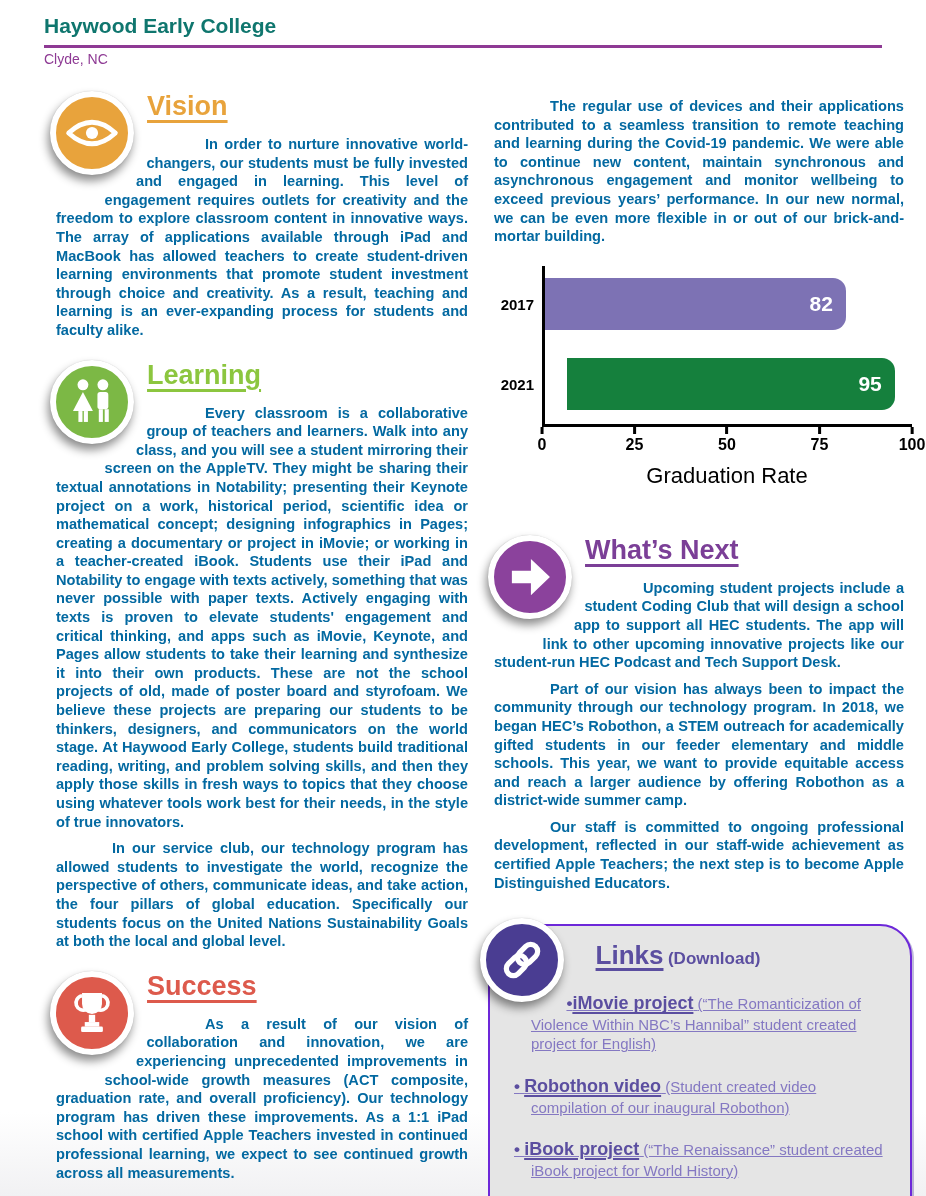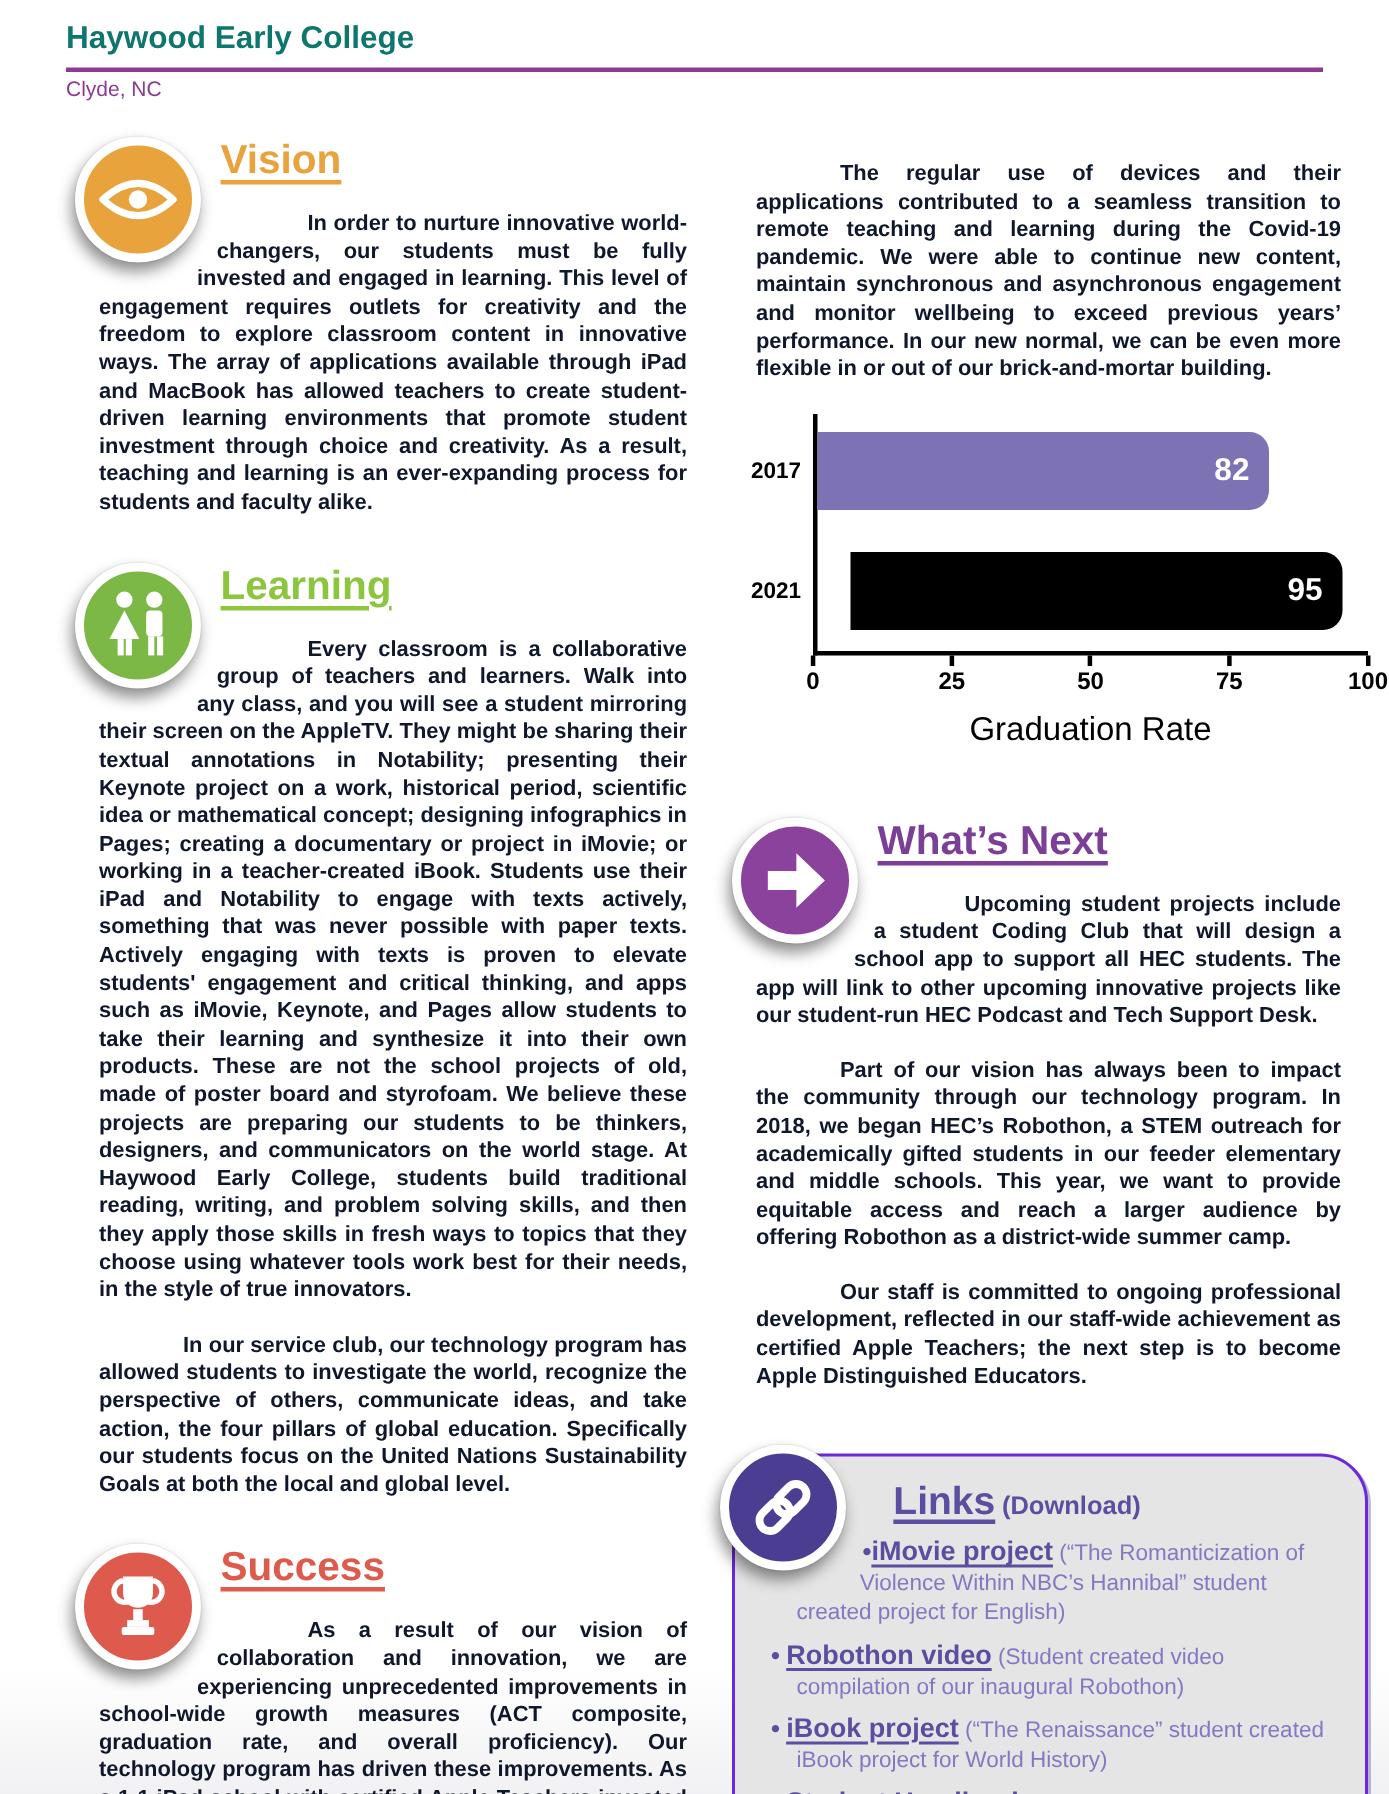--- a/index.html
+++ b/index.html
@@ -33,21 +33,21 @@
     display: flex; align-items: center; justify-content: center;
     margin: 2px 0 0 2px;
   }
   .badge svg { display: block; }
   h2.sec-head {
     font-size: 27px; font-weight: bold; margin: 2px 0 13px 12px;
     text-decoration: underline; text-decoration-thickness: 3px; text-underline-offset: 5px;
   }
   p.body {
     font-size: 14.6px; font-weight: bold; line-height: 1.275;
-    text-align: justify; text-indent: 56px; margin: 18px; color: #0f172a;
+    text-align: justify; text-indent: 56px; margin: 8px; color: #0369a1;
   }
   p.body + p.body { margin-top: 0; }
 
   
   .covid { margin-top: 14px; }
 
   
   .chart { margin-top: 20px; }
   .plot {
     margin-left: 56px; position: relative;
@@ -83,21 +83,21 @@
   .links-badge { position: absolute; top: -10px; left: -12px; }
   .links-float { float: left; width: 88px; height: 78px; shape-outside: circle(60% at 36% 30%); }
   .links-head { color: #5B4EA0; margin: 4px 0 4px 0; }
   .links-head .head-word {
     font-size: 26px; font-weight: bold;
     text-decoration: underline; text-decoration-thickness: 3px; text-underline-offset: 4px;
   }
   .links-head .dl { font-size: 17px; font-weight: bold; }
   .link-item {
     color: #8478C2; font-size: 15px; line-height: 1.28; font-weight: 400;
-    padding-left: 17px; text-indent: -17px; margin-top: 7px;
+    padding-left: 17px; text-indent: -17px; margin-top: 21px; text-decoration: underline;
   }
   .bullet { color: #5B4EA0; font-size: 17px; font-weight: bold; }
   .link-name {
     color: #5B4EA0; font-size: 18px; font-weight: bold;
     text-decoration: underline; text-decoration-thickness: 2px; text-underline-offset: 3px;
     cursor: pointer;
   }
 </style>
 </head>
 <body>
@@ -179,21 +179,21 @@
       <div class="chart">
         <div class="plot">
           <div class="bar-row">
             <span class="cat-label">2017</span>
             <div class="bar" style="width: 82%; background-color: rgb(125, 114, 180);">
               <span>82</span>
             </div>
           </div>
           <div class="bar-row">
             <span class="cat-label">2021</span>
-            <div class="bar" style="width: 95%; background-color: #000000;">
+            <div class="bar" style="width: 95%; background-color: #15803d;">
               <span>95</span>
             </div>
           </div>
         </div>
         <div class="xaxis">
           <div class="tick" style="left: 0%;"><span class="tick-mark"></span><span class="tick-label">0</span></div>
           <div class="tick" style="left: 25%;"><span class="tick-mark"></span><span class="tick-label">25</span></div>
           <div class="tick" style="left: 50%;"><span class="tick-mark"></span><span class="tick-label">50</span></div>
           <div class="tick" style="left: 75%;"><span class="tick-mark"></span><span class="tick-label">75</span></div>
           <div class="tick" style="left: 100%;"><span class="tick-mark"></span><span class="tick-label">100</span></div>

